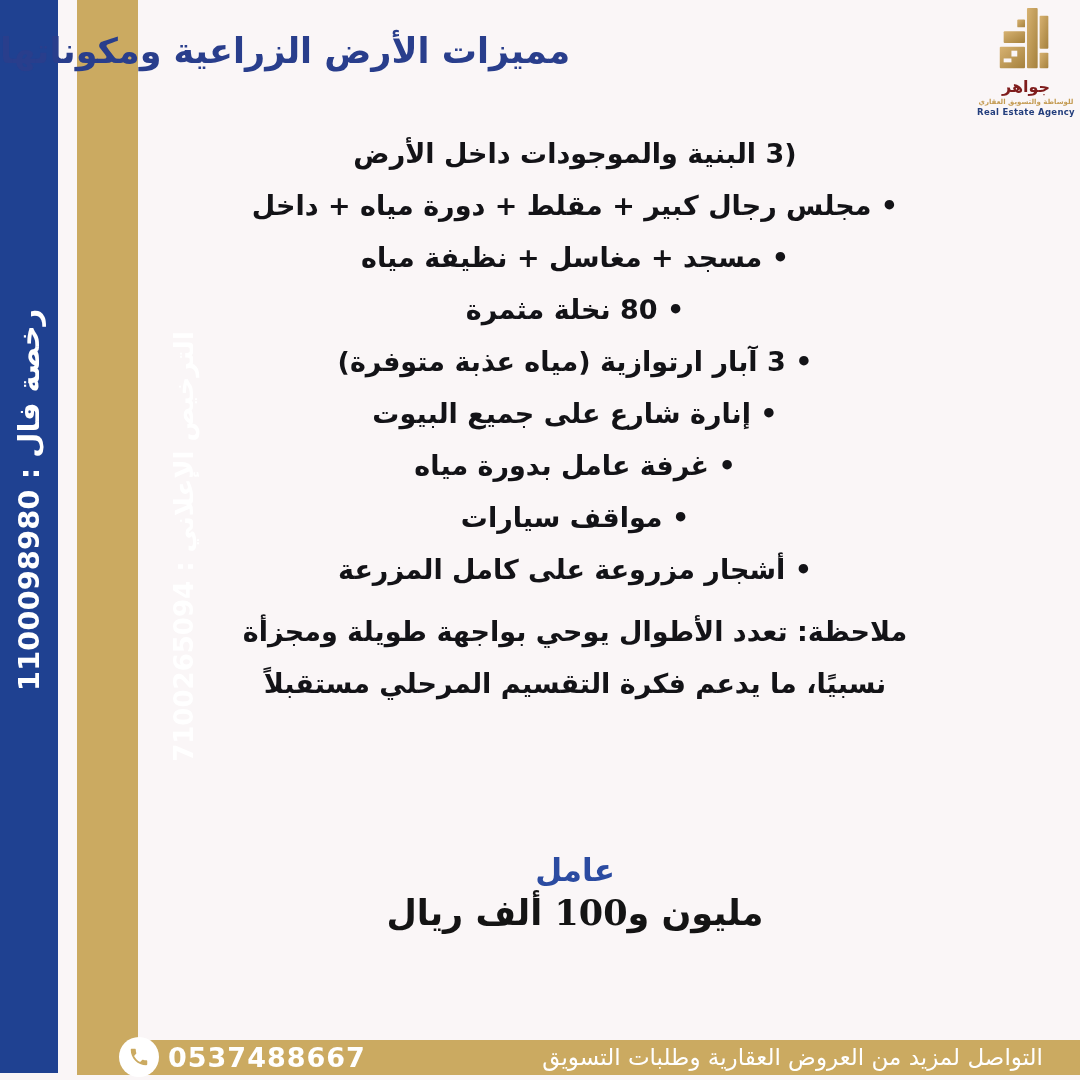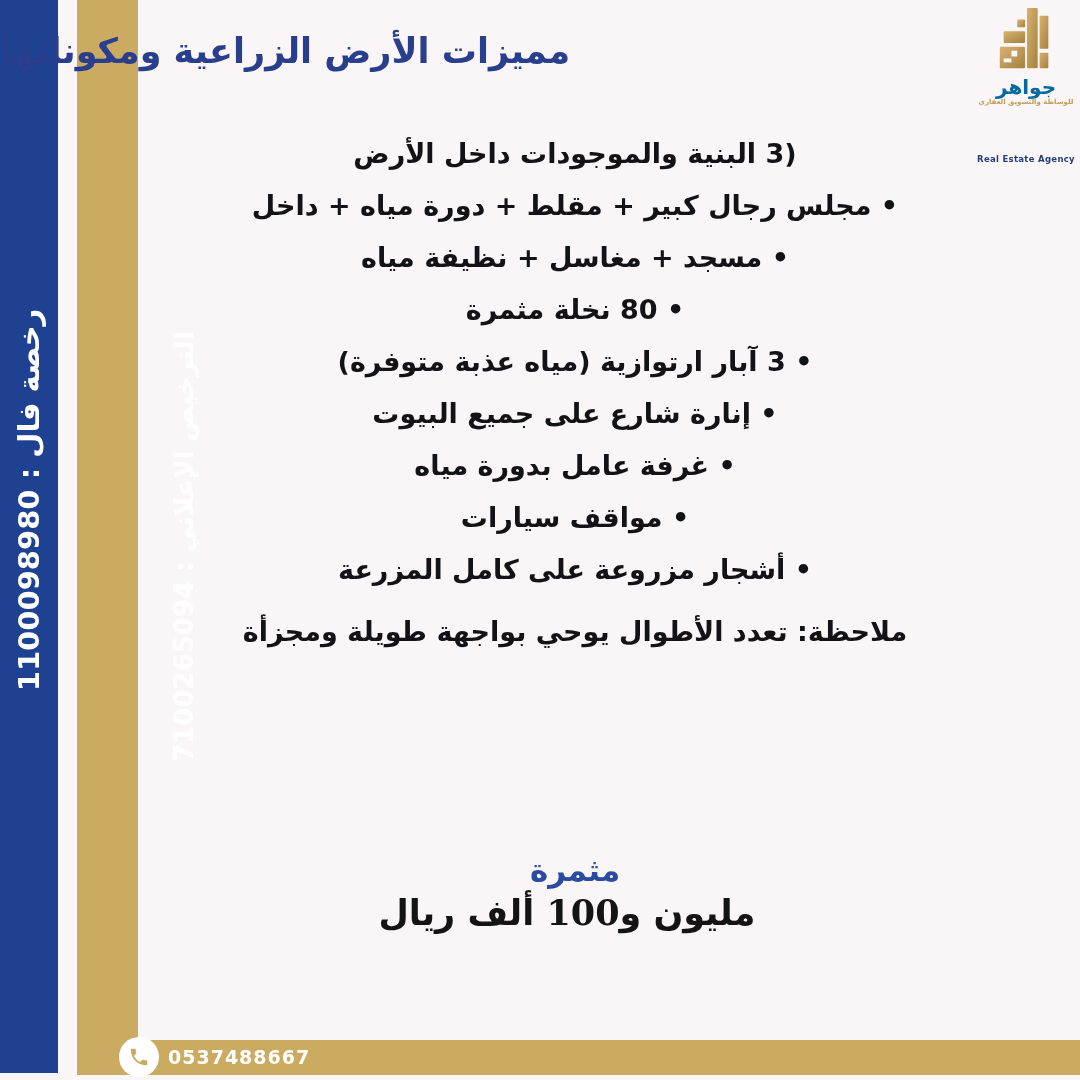--- a/index.html
+++ b/index.html
@@ -25,53 +25,53 @@
   
   .title{
     position:absolute;top:28px;left:0;width:960px;
     text-align:left;direction:rtl;
     color:#293e8c;font-size:35px;font-weight:bold;line-height:46px;
   }
 
   
   .logo{position:absolute;top:6px;right:4px;width:100px;text-align:center;}
   .logo svg{display:block;margin:0 auto;}
-  .logo-name{color:#0369a1;font-size:20px;font-weight:bold;line-height:22px;margin-top:2px;direction:rtl;}
+  .logo-name{color:#7f1d1d;font-size:16px;font-weight:bold;line-height:22px;margin-top:2px;direction:rtl;}
   .logo-tag-ar{color:#c49b52;font-size:7px;font-weight:bold;line-height:9px;direction:rtl;text-align:center;}
-  .logo-tag-en{color:#233e7d;font-size:8.5px;font-weight:bold;line-height:11px;letter-spacing:.3px;margin-top:47px;}
+  .logo-tag-en{color:#233e7d;font-size:8.5px;font-weight:bold;line-height:11px;letter-spacing:.3px;}
 
   
   .content{
     position:absolute;left:140px;top:128px;width:870px;
     direction:rtl;text-align:center;
     color:#131317;font-size:27px;font-weight:bold;
   }
   .row{height:52px;line-height:52px;white-space:nowrap;}
 
   
   .price-label{
     position:absolute;left:140px;top:852px;width:870px;text-align:center;
     color:#2b4ba1;font-size:31px;font-weight:bold;direction:rtl;
   }
   .price-value{
-    position:absolute;left:132px;top:892px;width:870px;text-align:center;
+    position:absolute;left:140px;top:892px;width:870px;text-align:center;
     color:#141414;font-size:35px;font-weight:bold;direction:rtl;
     font-family:"DejaVu Serif","DejaVu Sans",serif;
   }
 
   
   .footer-bar{position:absolute;left:77px;top:1040px;width:1003px;height:35px;background:#cbaa61;}
   .footer-msg{
     position:absolute;right:37px;top:1040px;height:35px;line-height:35px;
     color:#ffffff;font-size:23px;direction:rtl;white-space:nowrap;
     font-family:"DejaVu Serif","DejaVu Sans",serif;
   }
   .footer-phone{
     position:absolute;left:168px;top:1040px;height:35px;line-height:35px;
-    color:#ffffff;font-size:19px;font-weight:bold;letter-spacing:1px;white-space:nowrap;
+    color:#ffffff;font-size:27px;font-weight:bold;letter-spacing:1px;white-space:nowrap;
   }
   .phone-circle{
     position:absolute;left:119px;top:1037px;width:40px;height:40px;border-radius:50%;
     background:#ffffff;display:flex;align-items:center;justify-content:center;
   }
 </style>
 </head>
 <body>
 
 <div class="page">
@@ -115,26 +115,28 @@
     <div class="row">‪3)‬ البنية والموجودات داخل الأرض</div>
     <div class="row">• مجلس رجال كبير + مقلط + دورة مياه + داخل</div>
     <div class="row">• مسجد + مغاسل + نظيفة مياه</div>
     <div class="row">• 80 نخلة مثمرة</div>
     <div class="row">• 3 آبار ارتوازية (مياه عذبة متوفرة)</div>
     <div class="row">• إنارة شارع على جميع البيوت</div>
     <div class="row">• غرفة عامل بدورة مياه</div>
     <div class="row">• مواقف سيارات</div>
     <div class="row">• أشجار مزروعة على كامل المزرعة</div>
     <div class="row" style="margin-top:10px;text-align:center;">ملاحظة: تعدد الأطوال يوحي بواجهة طويلة ومجزأة</div>
+    <div class="row">نسبيًا، ما يدعم فكرة التقسيم المرحلي مستقبلاً</div>
   </div>
 
-  <div class="price-label">مثمرة</div>
+  <div class="price-label">عامل</div>
   <div class="price-value">مليون و100 ألف ريال</div>
 
   <div class="footer-bar"></div>
+  <div class="footer-msg">التواصل لمزيد من العروض العقارية وطلبات التسويق</div>
   <div class="footer-phone">0537488667</div>
   <div class="phone-circle">
     <svg width="22" height="22" viewBox="0 0 24 24">
       <path fill="#cbaa61" d="M6.62 10.79c1.44 2.83 3.76 5.14 6.59 6.59l2.2-2.2c.27-.27.67-.36 1.02-.24 1.12.37 2.33.57 3.57.57.55 0 1 .45 1 1V20c0 .55-.45 1-1 1-9.39 0-17-7.61-17-17 0-.55.45-1 1-1h3.5c.55 0 1 .45 1 1 0 1.25.2 2.45.57 3.57.11.35.03.74-.25 1.02l-2.2 2.2z"></path>
     </svg>
   </div>
 
 </div>
 
 </body></html>

